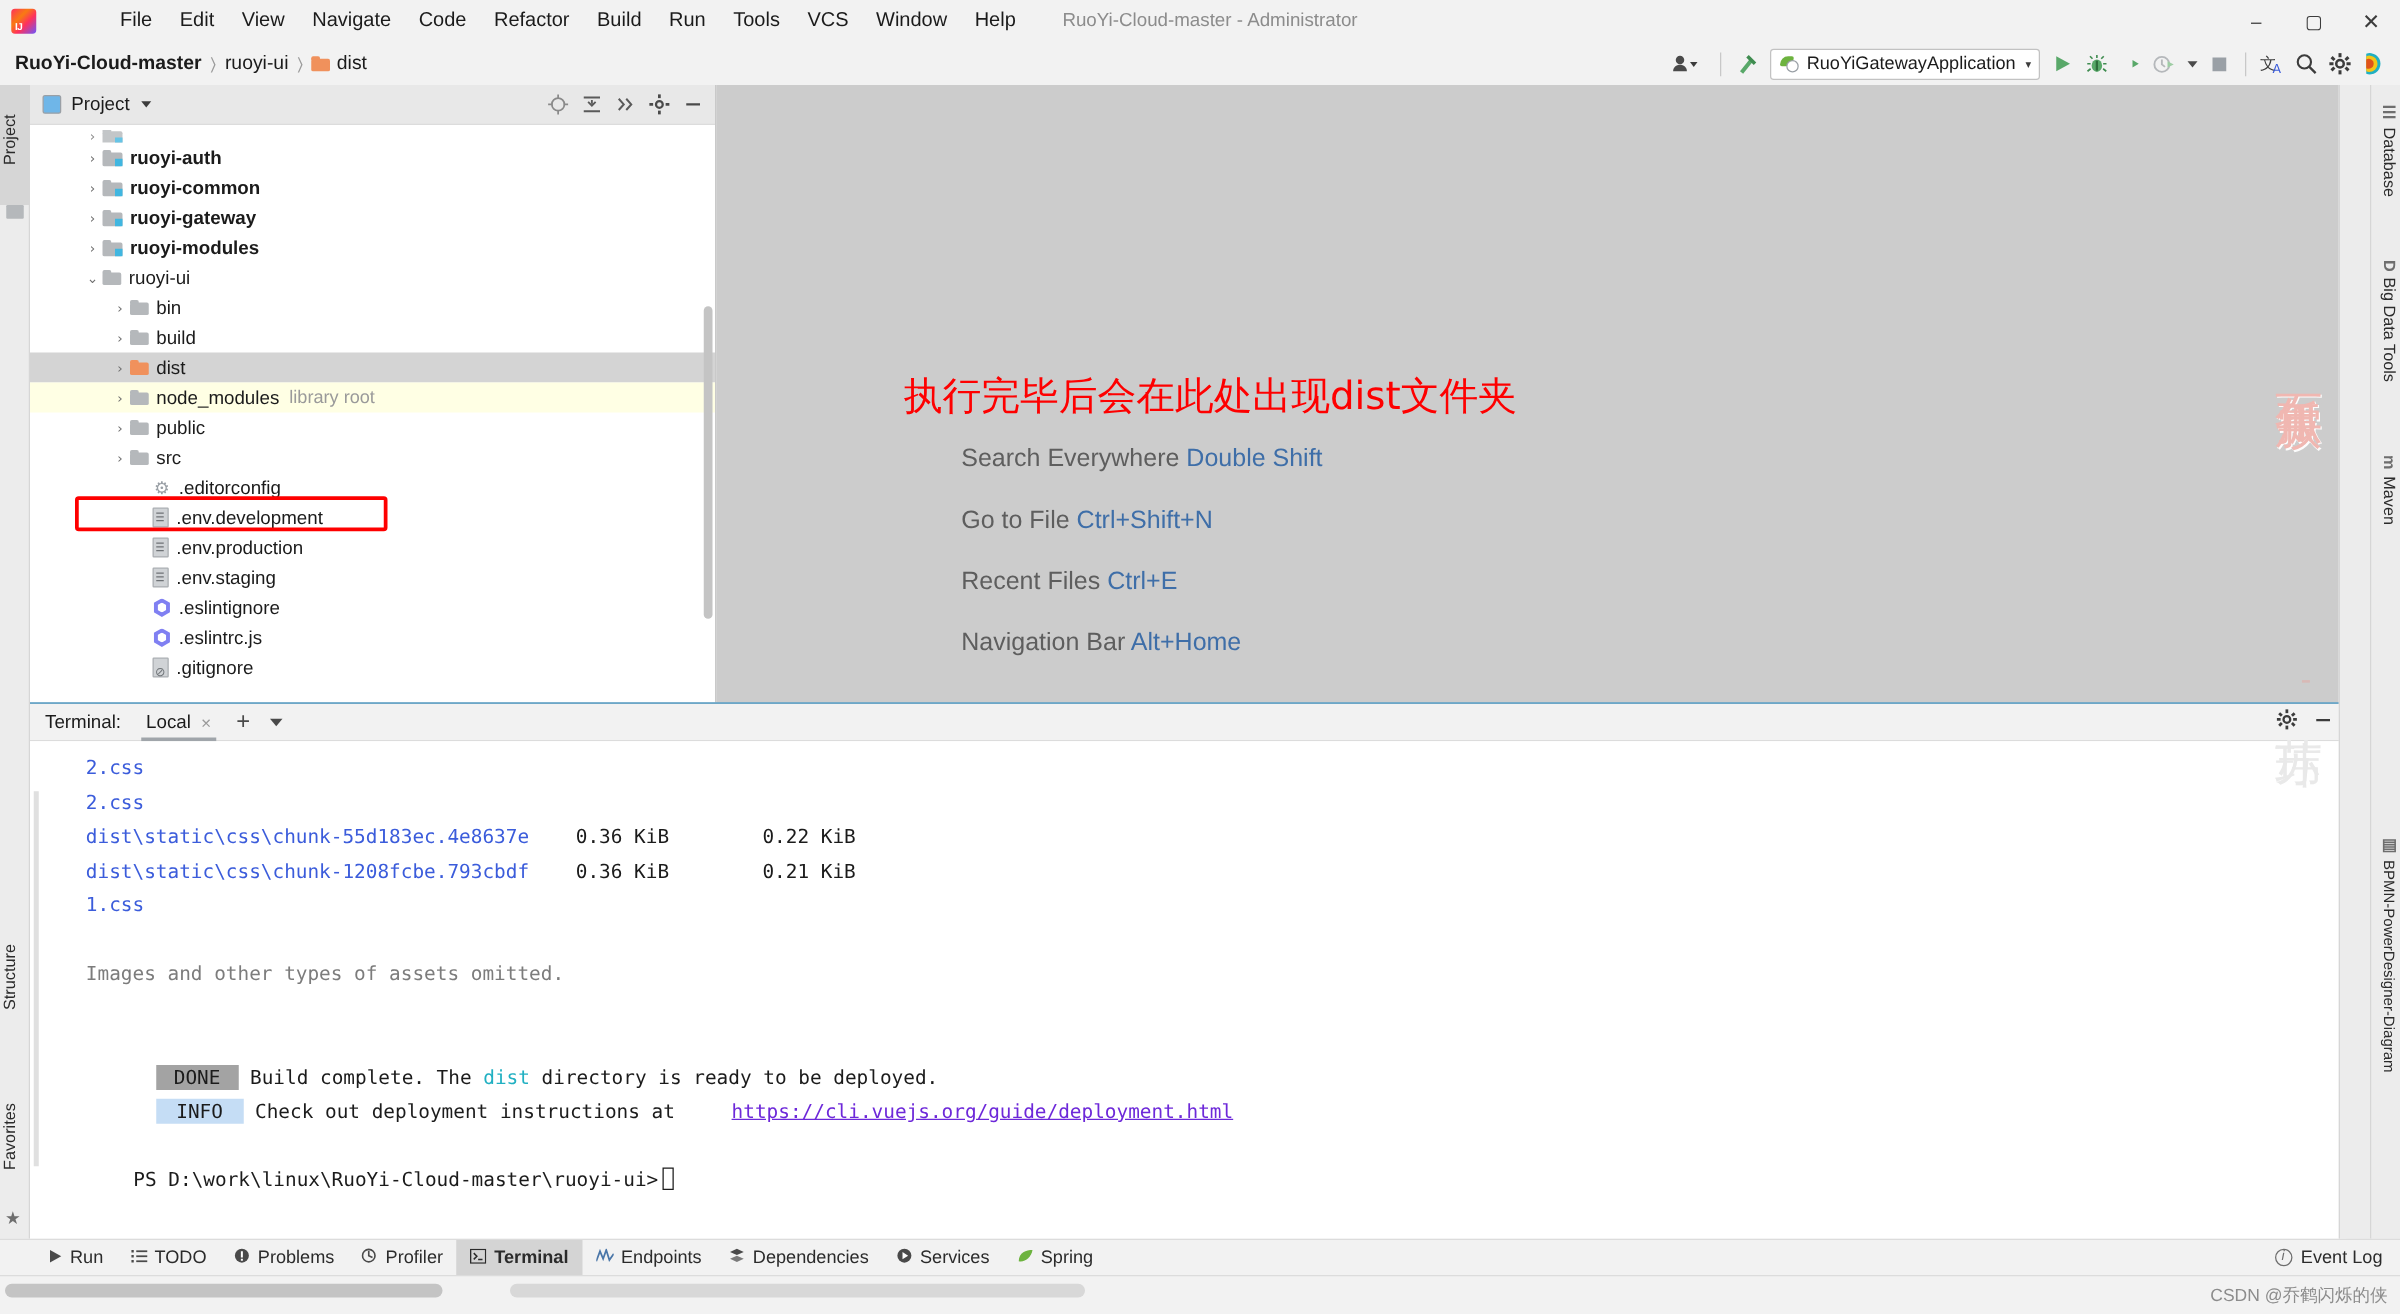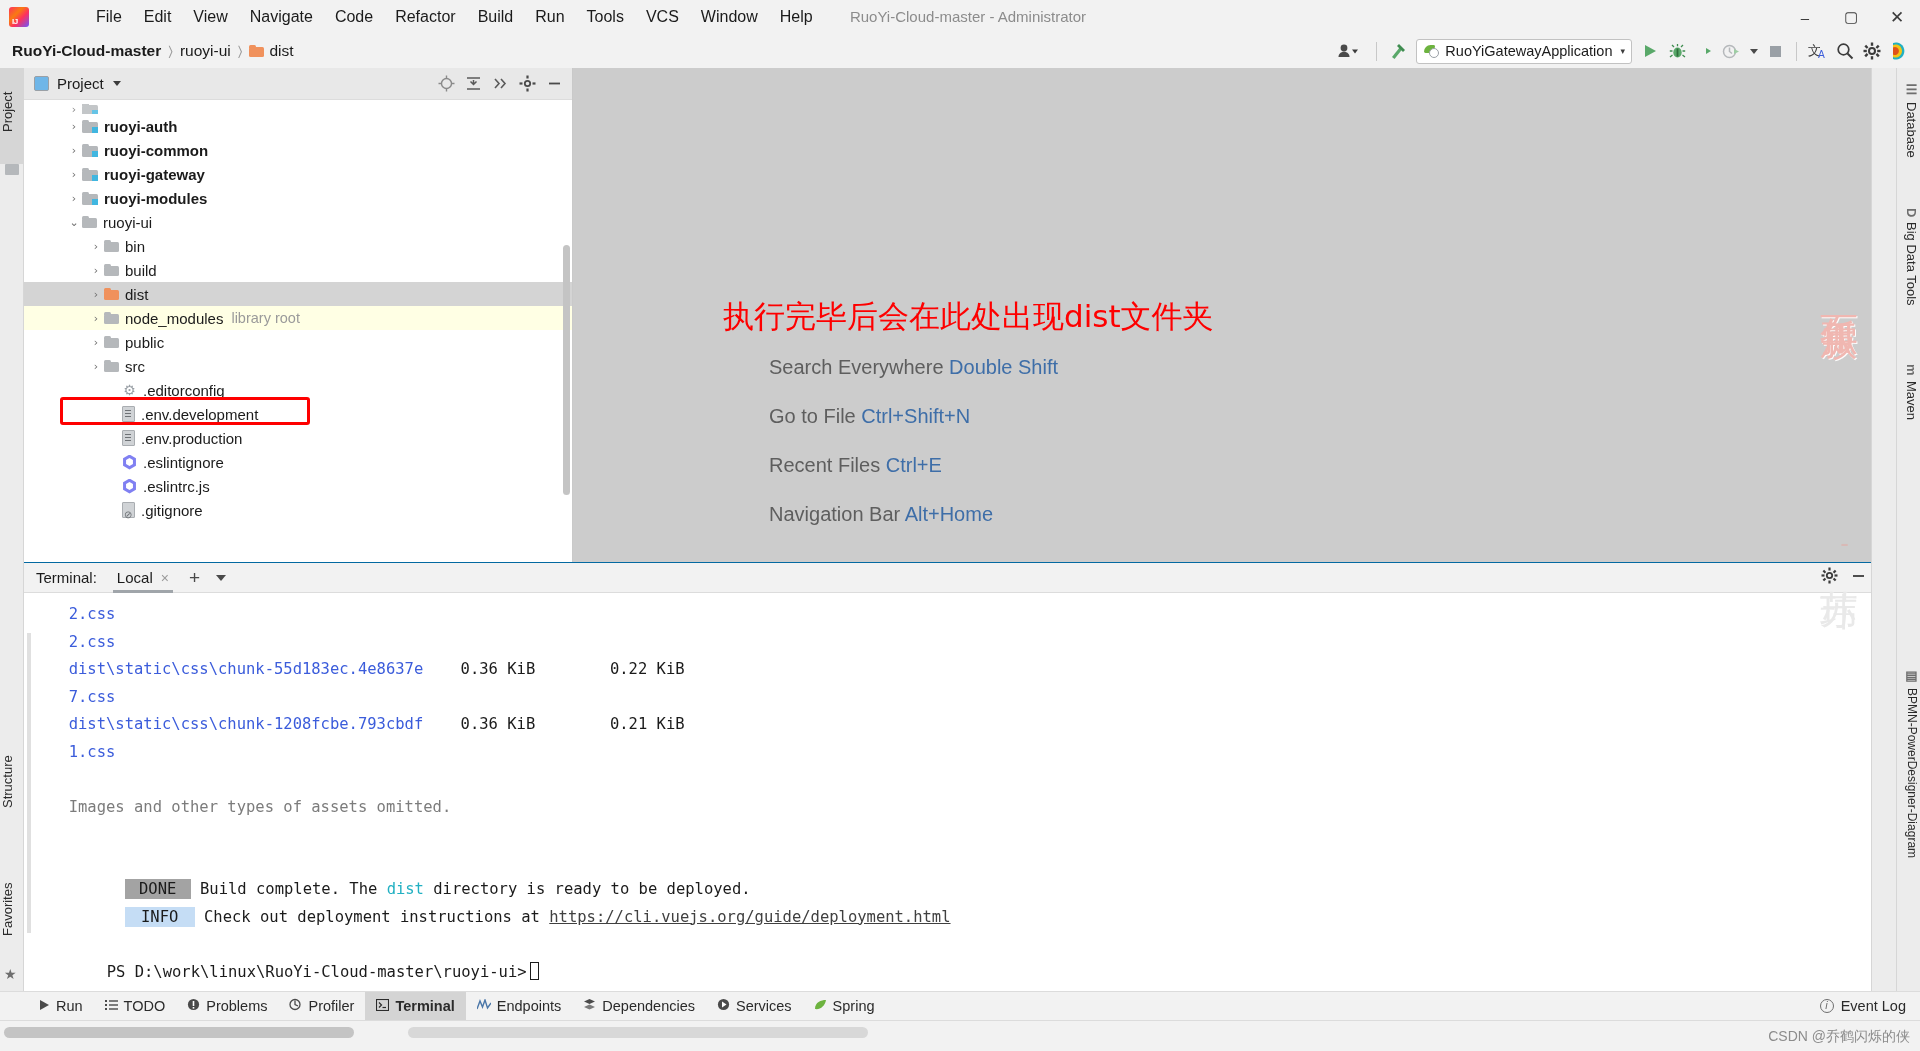--- a/index.html
+++ b/index.html
@@ -237,21 +237,21 @@
   .tline { height: 27.5px; line-height: 27.5px; white-space: pre; }
   .c-blue { color: #3b5cdb; }
   .c-cyan { color: #21b0c2; }
   .c-grey { color: #7c7c7c; }
   .badge-done {
     background: #a3a3a3; color: #1b1b1b; padding: 1px 5px; font-weight: normal;
   }
   .badge-info {
     background: #c5ddf5; color: #1b1b1b; padding: 1px 7px;
   }
-  .t-link { color: #404040; text-decoration: underline; }
+  .t-link { color: #6d28d9; text-decoration: underline; margin-left: 36px; }
   .cursor-blk {
     display: inline-block; width: 9px; height: 18px; border: 1px solid #1b1b1b;
     vertical-align: -3px; margin-left: 3px;
   }
   .term-scroll-l {
     position: absolute; left: 3px; top: 40px; width: 4px; height: 300px; background: #e0e0e0;
   }
 
   
   .rightstripe {
@@ -557,20 +557,25 @@
       </div>
       <div class="trow">
         <span class="twist" style="margin-left:82px;"></span>
         <span class="file-ic"></span>
         <span class="tlabel">.env.development</span>
       </div>
       <div class="trow">
         <span class="twist" style="margin-left:82px;"></span>
         <span class="file-ic"></span>
         <span class="tlabel">.env.production</span>
+      </div>
+      <div class="trow">
+        <span class="twist" style="margin-left:82px;"></span>
+        <span class="file-ic"></span>
+        <span class="tlabel">.env.staging</span>
       </div>
       <div class="trow">
         <span class="twist" style="margin-left:82px;"></span>
         <span class="eslint-ic"></span>
         <span class="tlabel">.eslintignore</span>
       </div>
       <div class="trow">
         <span class="twist" style="margin-left:82px;"></span>
         <span class="eslint-ic"></span>
         <span class="tlabel">.eslintrc.js</span>
@@ -643,21 +648,20 @@
             </svg>
         </span>
       </span>
     </div>
 
     <div class="term-body">
       <div class="term-scroll-l"></div>
       <div class="tline"><span class="c-blue">  2.css</span></div>
       <div class="tline"><span class="c-blue">  2.css</span></div>
       <div class="tline"><span class="c-blue">  dist\static\css\chunk-55d183ec.4e8637e</span><span>    0.36 KiB        0.22 KiB</span></div>
-      <div class="tline"><span class="c-blue">  7.css</span></div>
       <div class="tline"><span class="c-blue">  dist\static\css\chunk-1208fcbe.793cbdf</span><span>    0.36 KiB        0.21 KiB</span></div>
       <div class="tline"><span class="c-blue">  1.css</span></div>
       <div class="tline">&nbsp;</div>
       <div class="tline"><span class="c-grey">  Images and other types of assets omitted.</span></div>
       <div class="tline">&nbsp;</div>
       <div class="tline">
         <span class="badge-done"> DONE </span><span> Build complete. The </span><span class="c-cyan">dist</span><span> directory is ready to be deployed.</span>
       </div>
       <div class="tline">
         <span class="badge-info"> INFO </span><span> Check out deployment instructions at </span><span class="t-link">https://cli.vuejs.org/guide/deployment.html</span>

